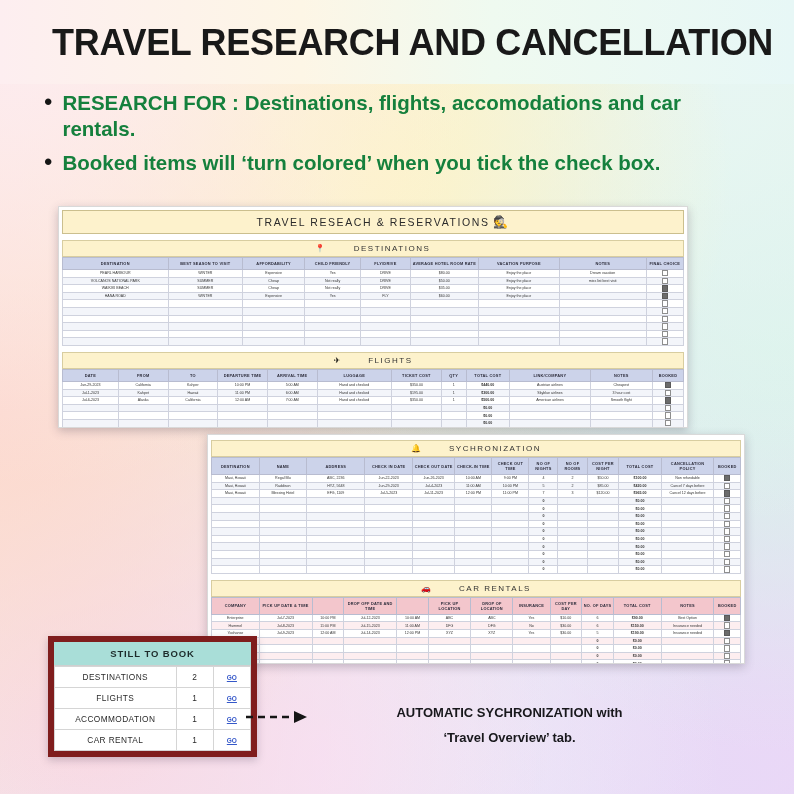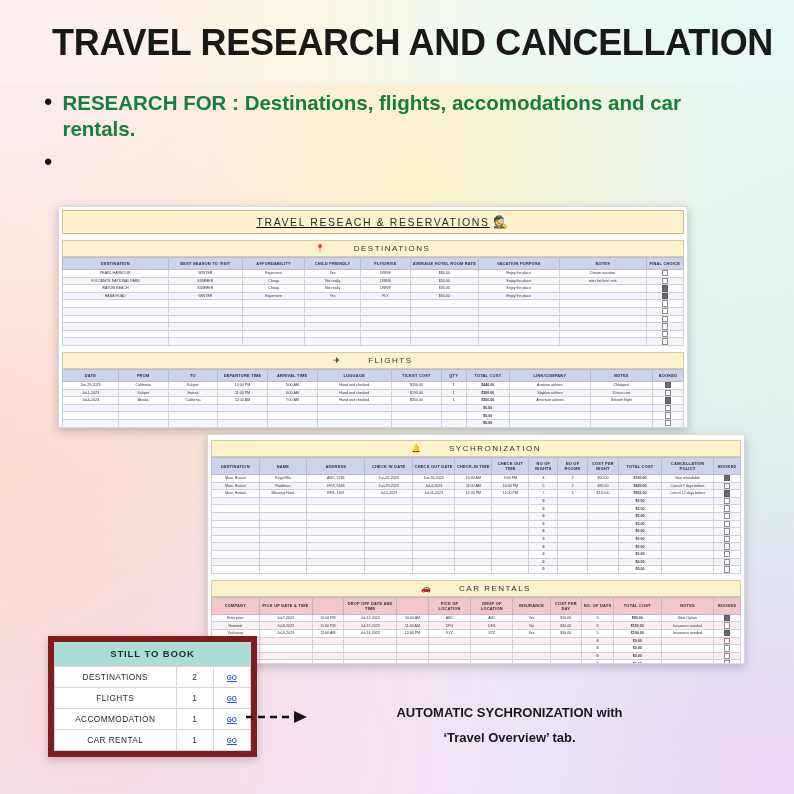--- a/index.html
+++ b/index.html
@@ -25,21 +25,21 @@
     font-family:"Liberation Sans", sans-serif;}
   .bullets{position:absolute;left:44px;top:90px;width:712px;}
   .bullet{display:flex;align-items:flex-start;margin-bottom:8px;}
   .bullet .dot{font-size:24px;line-height:24px;color:#151515;margin-right:10px;}
   .bullet .btxt{font-size:20.5px;line-height:26px;color:#15803d;font-weight:600;}
 
   
   .sheet{position:absolute;background:#ffffff;box-shadow:0 3px 9px rgba(80,70,90,.30);
     border:1px solid #d9d9d9;box-sizing:border-box;overflow:hidden;}
   .banner{background:#fdf2cc;border:1px solid #cbbf8e;margin:3px;height:22px;
-    display:flex;align-items:center;justify-content:center;position:relative;text-decoration:underline;}
+    display:flex;align-items:center;justify-content:center;position:relative;}
   .banner .btitle{font-size:10.5px;letter-spacing:1.6px;color:#2b2b2b;font-weight:500;}
   .banner .bicon{position:absolute;font-size:12px;}
   .sectbar{background:#fdf2cc;border:1px solid #d8cda0;height:15px;margin:0 3px;
     display:flex;align-items:center;justify-content:center;gap:28px;}
   .sectbar .stxt{font-size:8px;letter-spacing:1.5px;color:#333;}
   .sectbar .sicon{font-size:8px;}
 
   table.grid{border-collapse:collapse;table-layout:fixed;width:calc(100% - 6px);margin:0 3px;}
   table.grid th{font-size:3.9px;letter-spacing:.25px;font-weight:700;color:#2c2c3a;
     text-align:center;padding:3px 1px;line-height:5px;border:.5px solid #b8bcd0;}
@@ -77,20 +77,21 @@
 <div class="hdr-band"></div>
 <h1 class="title">TRAVEL RESEARCH AND CANCELLATION</h1>
 
 <div class="bullets">
   <div class="bullet">
     <span class="dot">•</span>
     <span class="btxt">RESEARCH FOR : Destinations, flights, accomodations and car rentals.</span>
   </div>
   <div class="bullet">
     <span class="dot">•</span>
+    <span class="btxt">Booked items will ‘turn colored’ when you tick the check box.</span>
   </div>
 </div>
 
 <div class="sheet" id="sheet1" style="left:58px;top:206px;width:630px;height:222px;">
   <div class="banner">
     <span class="btitle">TRAVEL RESEACH &amp; RESERVATIONS</span>
     <span class="bicon" style="left:430px;">🕵</span>
   </div>
 
   <div class="sectbar" style="margin-top:6px;">

